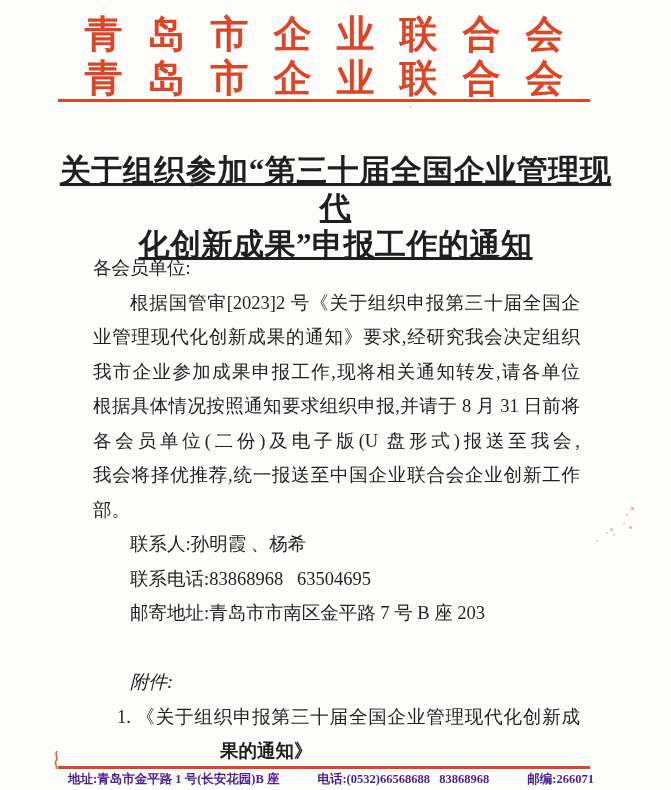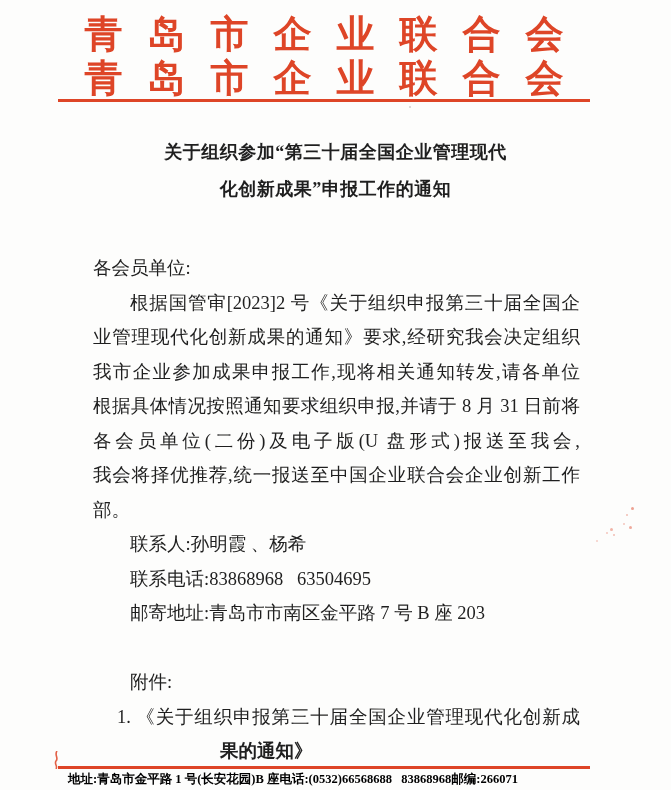--- a/index.html
+++ b/index.html
@@ -18,48 +18,48 @@
   .org-line {
     font-size:38px; line-height:44px;
     letter-spacing:25px; padding-left:25px; white-space:nowrap;
   }
   .rule-top {
     position:absolute; top:99px; left:58px; width:532px; height:3px;
     background:#de4527;
   }
   
   .doc-title {
-    position:absolute; top:134px; left:48px; width:575px;
-    text-align:center; font-size:18px; font-weight:bold;
-    line-height:37px; letter-spacing:0.5px;
+    position:absolute; top:152px; left:48px; width:575px;
+    text-align:center; font-size:31px; font-weight:bold;
+    line-height:37px; letter-spacing:0.5px;text-decoration:underline;
   }
   
   .doc-body {
     position:absolute; top:245px; left:93px; width:487px;
     font-size:18.5px;
     margin-top:6px;
   }
   .bline { height:34.5px; line-height:34.5px; overflow:hidden; }
   .j  { text-align:justify; text-align-last:justify; }
   .i2 { text-indent:37px; }
   .i1 { text-indent:24px; }
   .i6 { text-indent:127px;font-weight:bold; }
-  .gap { margin-top:34.5px; }
+  .gap { margin-top:34.5px;font-style:italic; }
   .pre { white-space:pre-wrap; }
   
   .rule-bottom {
     position:absolute; top:766px; left:58px; width:532px; height:3px;
     background:#de4527;
   }
   .doc-footer {
     position:absolute; top:771px; left:58px; width:536px;
     box-sizing:border-box; padding-left:10px;
-    display:flex; justify-content:flex-start;
+    display:flex; justify-content:space-between;
     font-size:12.5px; line-height:17px; font-weight:bold;
-    color:#000000; white-space:pre;
+    color:#4c1d95; white-space:pre;
   }
   
   .speck { position:absolute; border-radius:50%; background:#de4527; }
   .gray-speck { position:absolute; border-radius:50%; background:#cfcfcf; }
   .squiggle { position:absolute; left:53px; top:751px; }
 </style>
 </head>
 <body>
 
 <div class="page">

